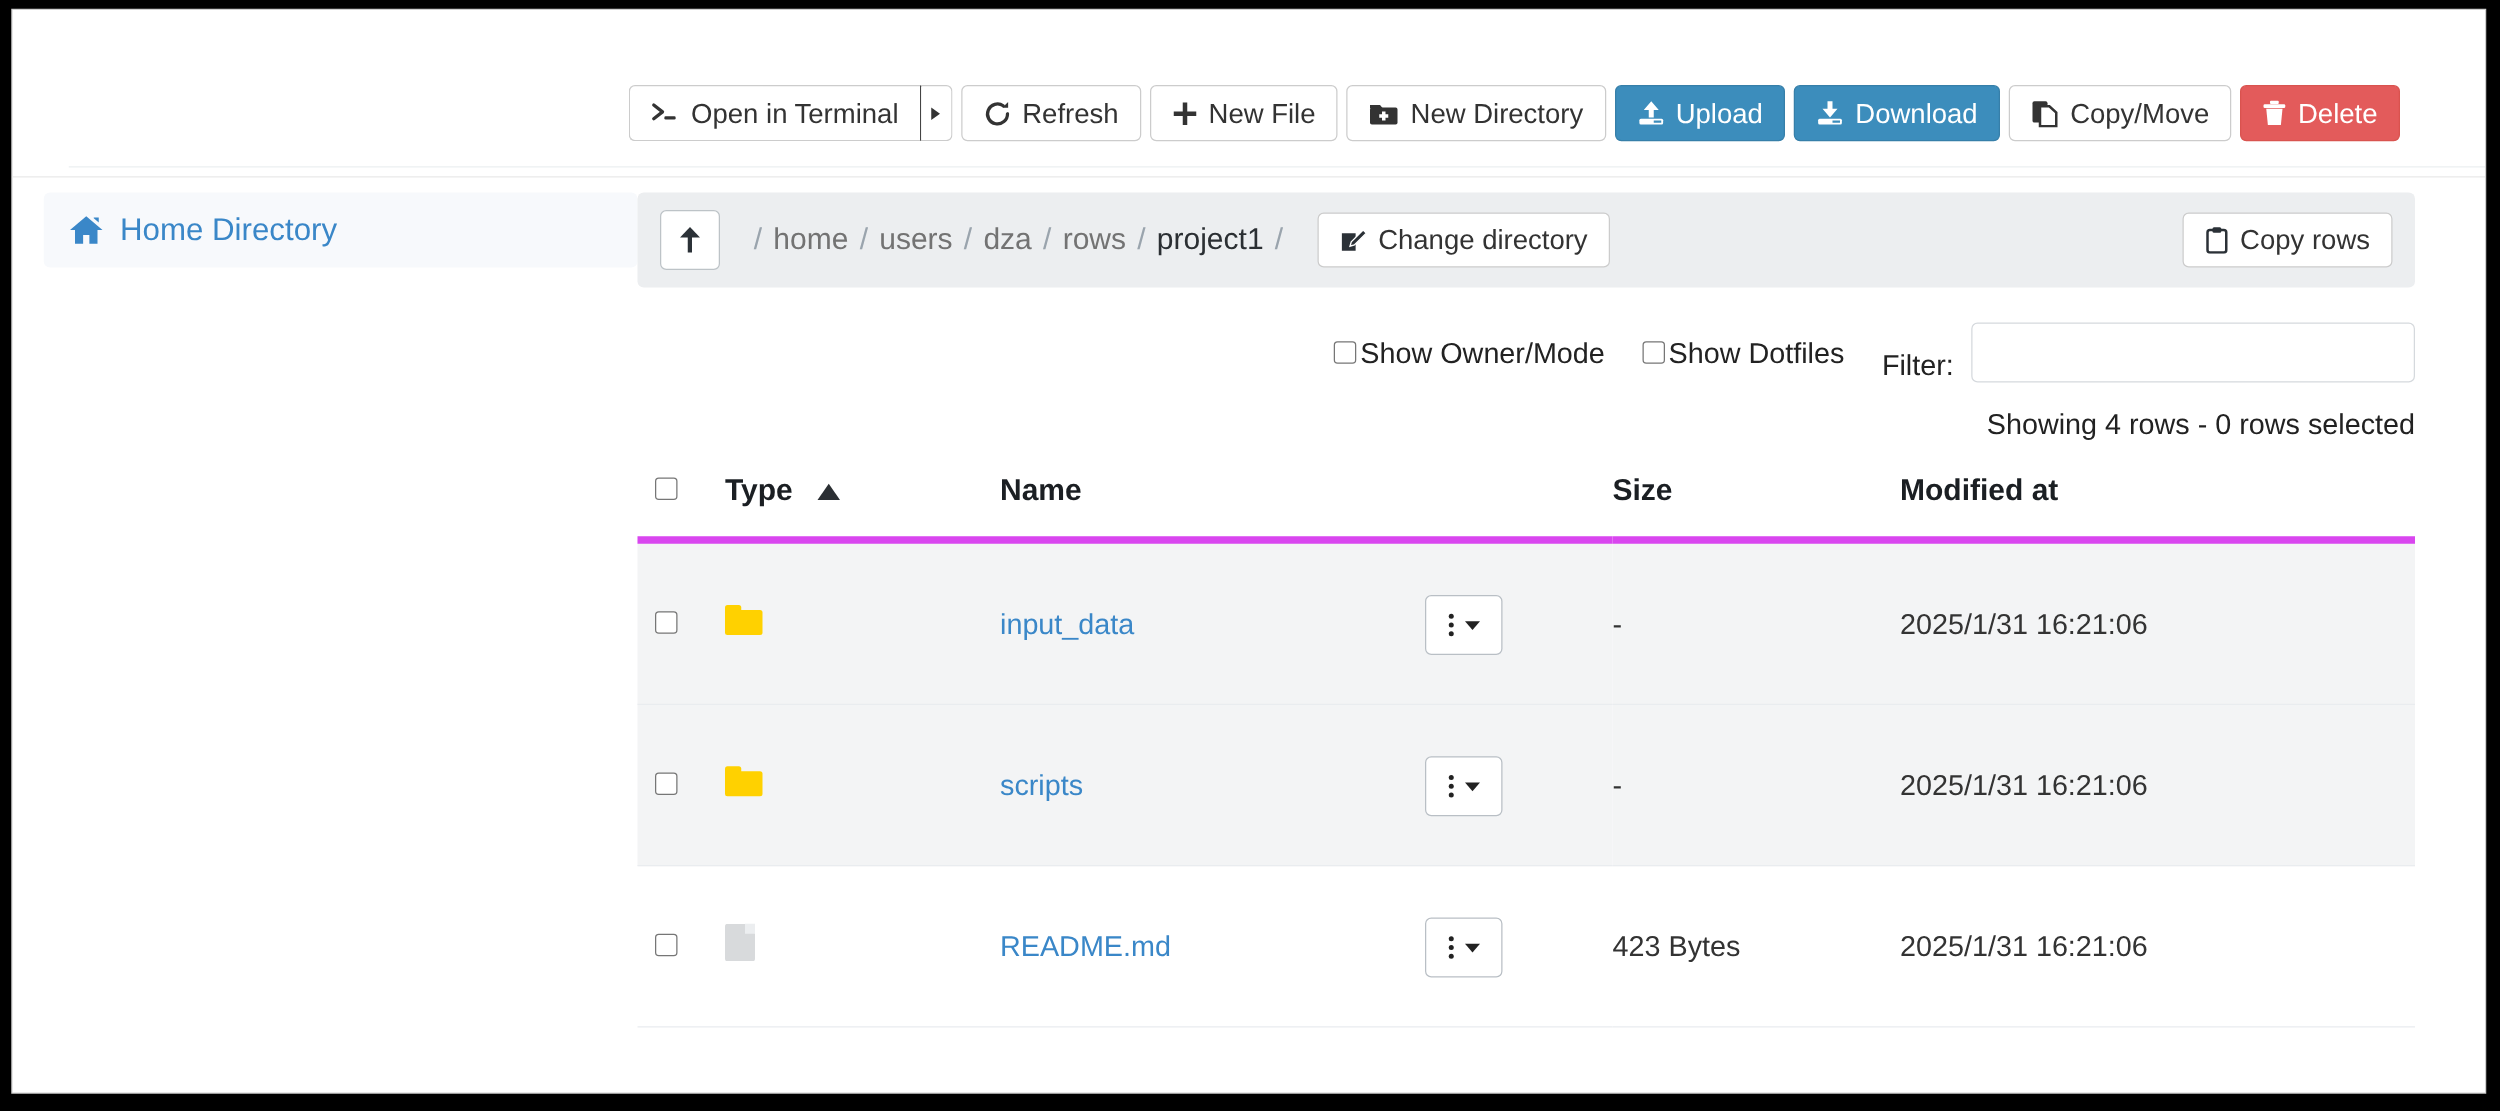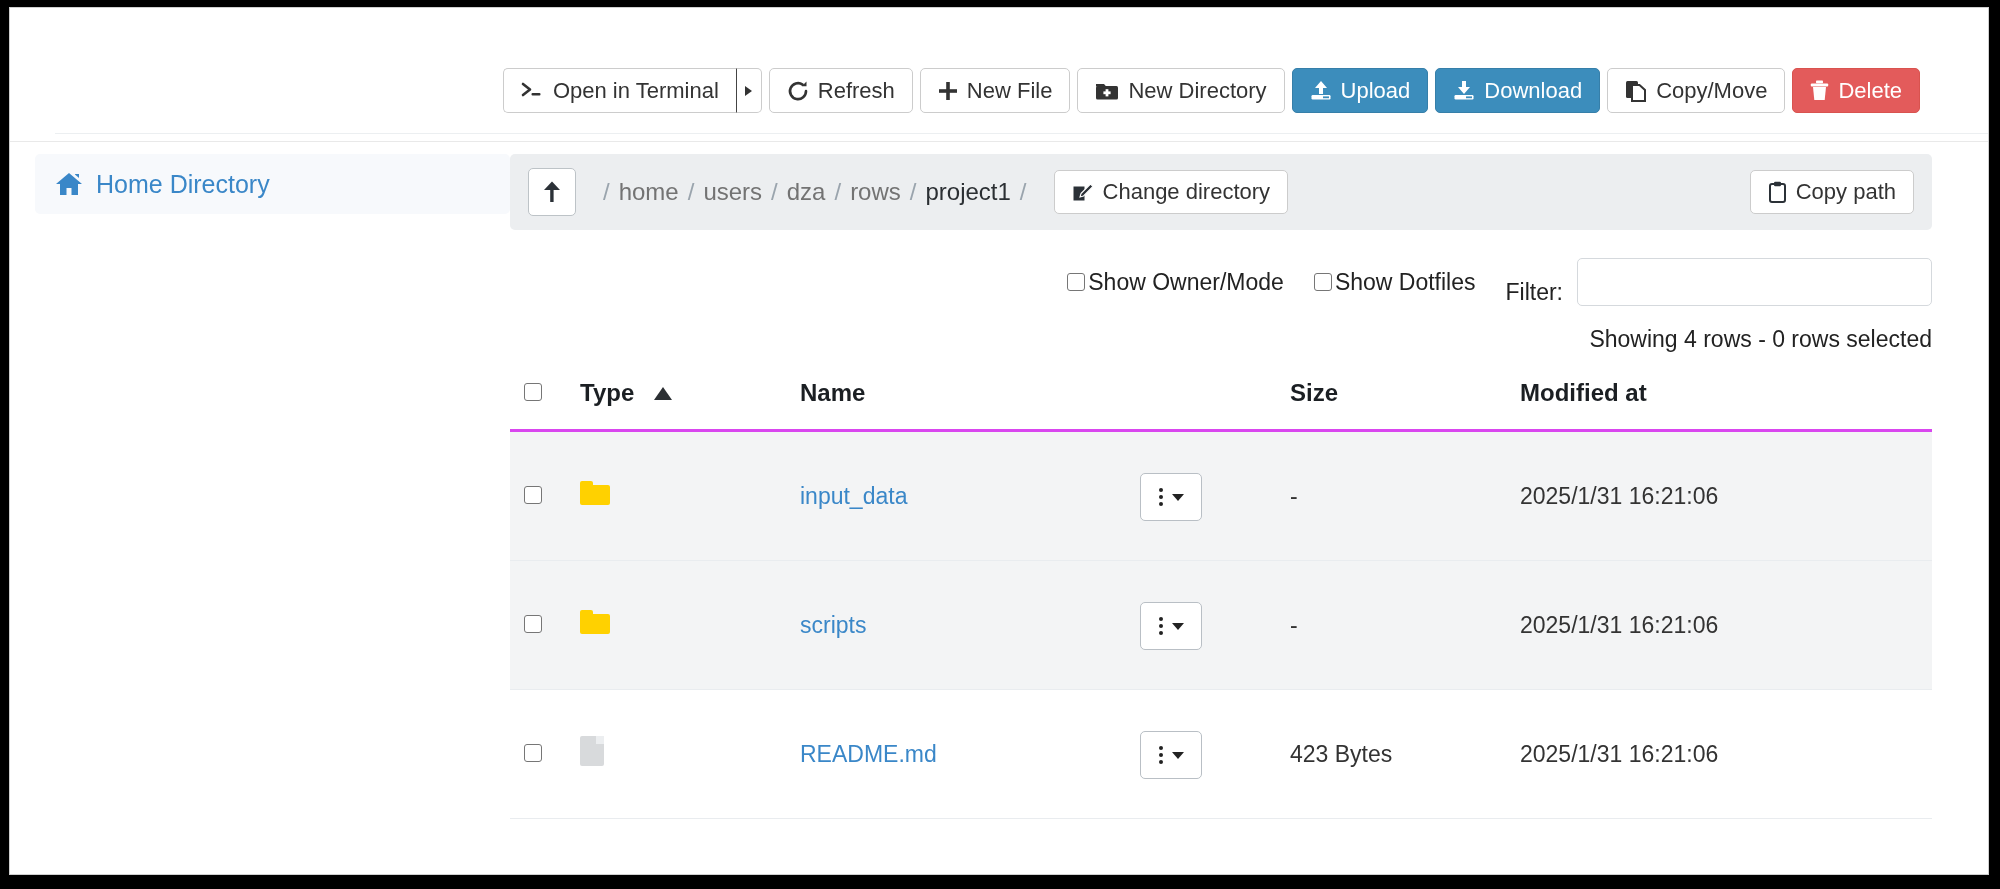--- a/index.html
+++ b/index.html
@@ -115,21 +115,21 @@
     border: 1px solid #d5d9dd; border-radius: 5px; background: #fff;
     font-size: 22px; padding: 0 12px; outline: none;
     font-family: "Liberation Sans", sans-serif;
   }
   .statusline { text-align: right; font-size: 23px; color: #222; margin-top: 20px; }
 
   
   table.files { width: 100%; border-collapse: collapse; margin-top: 16px; }
   table.files th {
     text-align: left; font-size: 24px; color: #1b1f23; font-weight: bold;
-    padding: 10px 0 22px 0; border-bottom: 3px solid #d946ef;
+    padding: 10px 0 22px 0; border-bottom: 6px solid #d946ef;
   }
   table.files td {
     font-size: 23px; color: #333; padding: 39px 0; border-bottom: 1px solid #e9ecef;
     vertical-align: middle;
   }
   table.files tbody tr.odd td { background: #f3f4f5; }
   .col-chk   { width: 70px; padding-left: 14px !important; }
   .col-type  { width: 220px; }
   .col-name  { width: 340px; }
   .col-act   { width: 150px; }
@@ -324,21 +324,21 @@
 
         <div class="spacer"></div>
 
         <button class="btn">
           <span>
             <svg width="19" height="22" viewBox="0 0 19 22">
               <rect x="2" y="3" width="15" height="18" rx="2" fill="none" stroke="#2b3137" stroke-width="2"></rect>
               <rect x="6" y="0.8" width="7" height="4.4" rx="1.2" fill="#2b3137"></rect>
             </svg>
           </span>
-          <span>Copy path</span>
+          <span>Copy rows</span>
         </button>
       </div>
 
       <div class="optionsrow">
         <label class="chk">
           <span class="box"></span>
           <span>Show Owner/Mode</span>
         </label>
         <label class="chk">
           <span class="box"></span>

